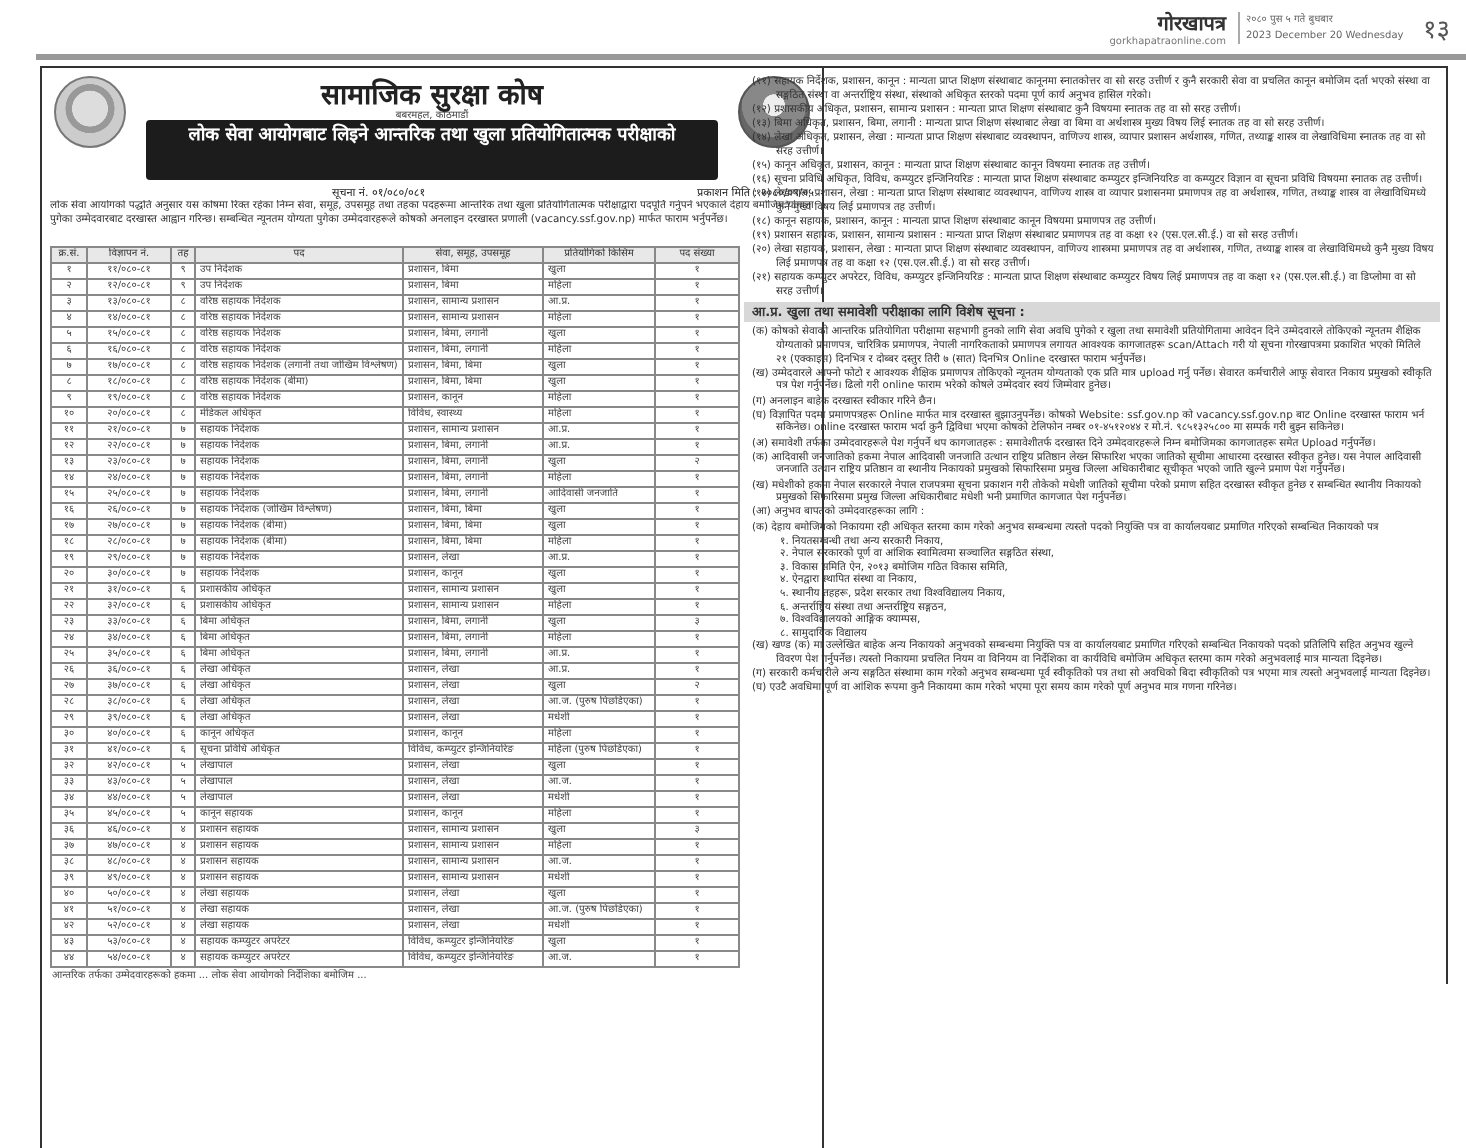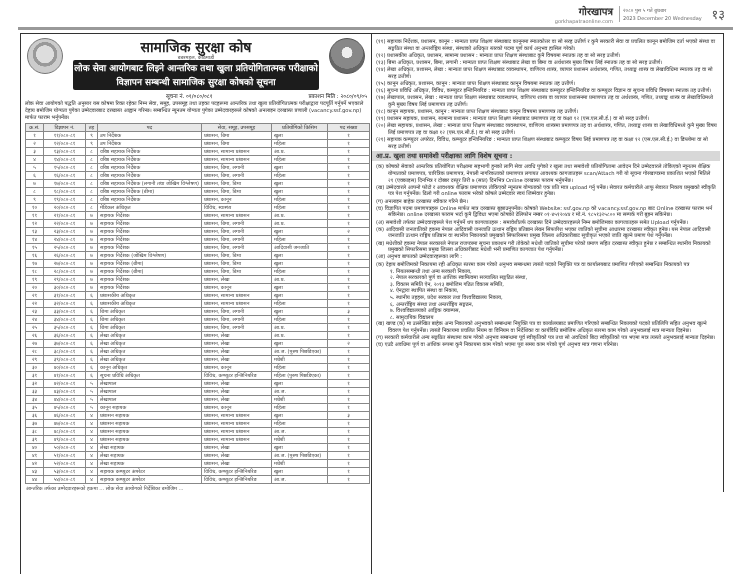--- a/index.html
+++ b/index.html
@@ -8,21 +8,21 @@
 
   .masthead { position: absolute; left: 0; top: 0; width: 733px; height: 28px; }
   .mast-paper { position: absolute; right: 120px; top: 4px; text-align: right; }
   .mast-paper .name { font-family: Liberation Serif, serif; font-size: 10px; font-weight: bold; color: #333; }
   .mast-paper .site { font-size: 5px; color: #777; }
   .mast-sep { position: absolute; right: 113px; top: 6px; width: 1px; height: 16px; background: #aaa; }
   .mast-date { position: absolute; right: 30px; top: 6px; font-size: 5px; color: #666; text-align: left; line-height: 8px; width: 80px; }
   .mast-page { position: absolute; right: 8px; top: 5px; font-size: 13px; color: #555; font-family: "DejaVu Serif", serif; }
   .rule { position: absolute; left: 18px; right: 0; top: 27px; height: 3px; background: #999; }
 
-  .notice-box { position: absolute; left: 20px; top: 33px; width: 352px; height: 541px; border: 1.5px solid #333; border-bottom: none; }
+  .notice-box { position: absolute; left: 20px; top: 33px; width: 392px; height: 541px; border: 1.5px solid #333; border-bottom: none; }
   .right-box { position: absolute; left: 372px; top: 33px; width: 352px; height: 459px; border: 1.5px solid #333; border-left: none; border-bottom: none; }
 
   .header { position: relative; height: 48px; }
   .logo-left { position: absolute; left: 6px; top: 4px; width: 36px; height: 36px; border-radius: 50%;
     background: radial-gradient(circle at 50% 45%, #ddd 0 35%, #999 36% 48%, #ccc 49% 100%); border: 1px solid #777; }
   .logo-right { position: absolute; right: 6px; top: 4px; width: 36px; height: 36px; border-radius: 50%;
     background: radial-gradient(circle at 50% 40%, #eee 0 20%, #888 21% 60%, #666 61% 100%); border: 1px solid #555; }
   .org-title { position: absolute; left: 0; right: 0; top: 3px; text-align: center; font-family: "DejaVu Serif", serif; font-size: 14px; font-weight: bold; color: #222; }
   .org-sub { position: absolute; left: 0; right: 0; top: 20px; text-align: center; font-size: 5px; color: #444; }
   .banner { position: absolute; left: 52px; right: 52px; top: 26px; height: 30px; background: #1c1c1c; color: #fff; text-align: center; font-size: 9px; font-weight: bold; line-height: 14px; padding-top: 1px; border-radius: 2px; font-family: "DejaVu Serif", serif; }
@@ -63,21 +63,20 @@
 <div class="rule"></div>
 
 <div class="notice-box">
   <div class="header">
     <div class="logo-left"></div>
     <div class="org-title">सामाजिक सुरक्षा कोष</div>
     <div class="org-sub">बबरमहल, काठमाडौं</div>
     <div class="logo-right"></div>
     <div class="banner">
       <div>लोक सेवा आयोगबाट लिइने आन्तरिक तथा खुला प्रतियोगितात्मक परीक्षाको</div>
-      <div>विज्ञापन सम्बन्धी सामाजिक सुरक्षा कोषको सूचना</div>
     </div>
   </div>
   <div class="meta-row">
     <span class="ref">सूचना नं. ०१/०८०/०८१</span>
     <span class="pubdate">प्रकाशन मिति : २०८०/०९/०५</span>
   </div>
   <div class="intro">लोक सेवा आयोगको पद्धति अनुसार यस कोषमा रिक्त रहेका निम्न सेवा, समूह, उपसमूह तथा तहका पदहरूमा आन्तरिक तथा खुला प्रतियोगितात्मक परीक्षाद्वारा पदपूर्ति गर्नुपर्ने भएकाले देहाय बमोजिम योग्यता पुगेका उम्मेदवारबाट दरखास्त आह्वान गरिन्छ। सम्बन्धित न्यूनतम योग्यता पुगेका उम्मेदवारहरूले कोषको अनलाइन दरखास्त प्रणाली (vacancy.ssf.gov.np) मार्फत फाराम भर्नुपर्नेछ।</div>
 
   <table class="posts">
     <colgroup>

